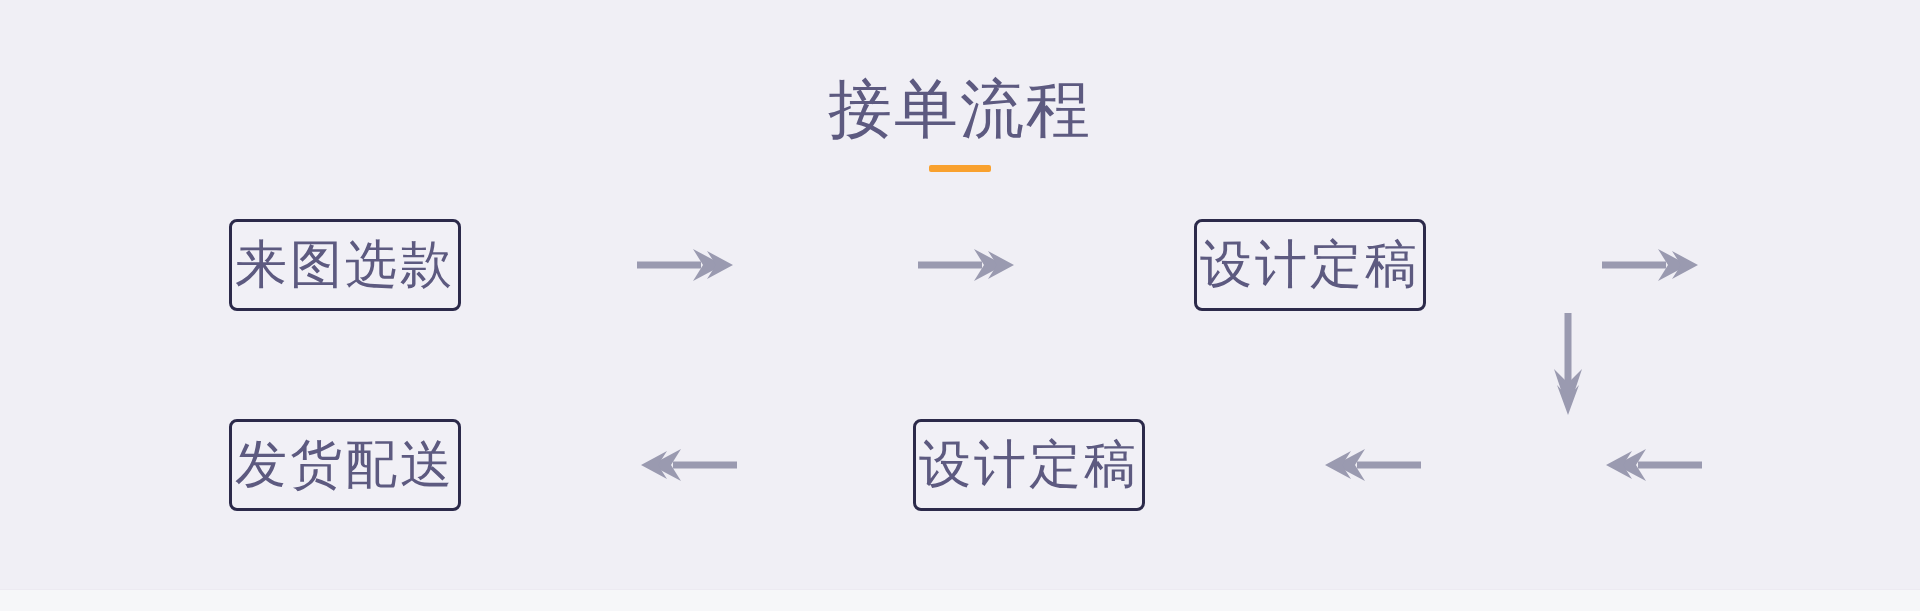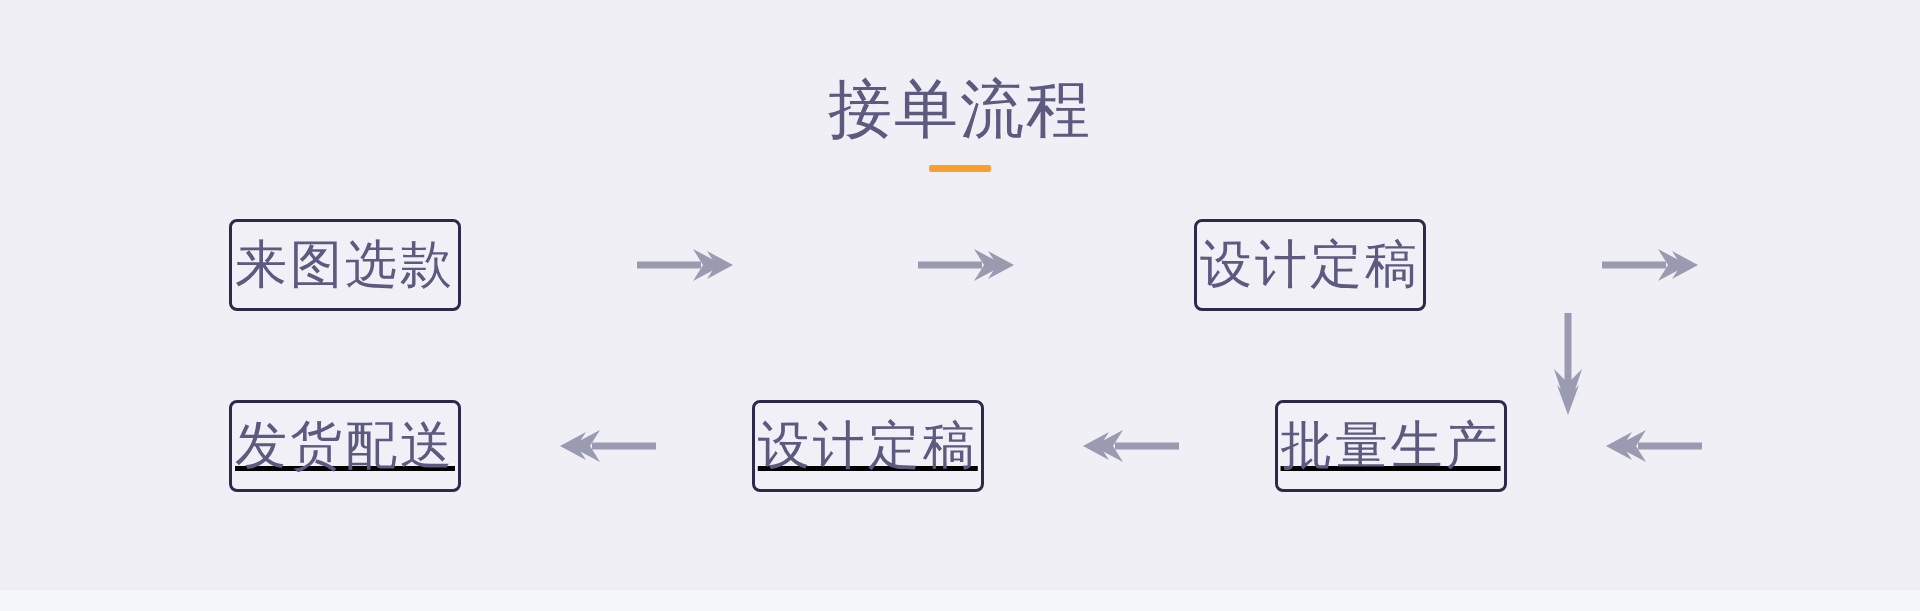--- a/index.html
+++ b/index.html
@@ -60,21 +60,21 @@
   .flow-row {
     position: absolute;
     left: 229px;
     width: 1478px;
     height: 92px;
     display: flex;
     align-items: center;
     justify-content: space-between;
   }
   #row-1 { top: 219px; }
-  #row-2 { top: 400px; text-decoration: underline; }
+  #row-2 { top: 419px; }
 
   .node {
     width: 232px;
     height: 92px;
     box-sizing: border-box;
     border: 3px solid #2c2a4a;
     border-radius: 8px;
     background: #f1f0f6;
     display: flex;
     align-items: center;
@@ -188,23 +188,20 @@
     </div>
 
     <div class="connector">
       <svg width="100" height="44" viewBox="0 0 100 44" aria-hidden="true">
         <rect x="36" y="18.5" width="64" height="7" fill="#9a9ab0"></rect>
         <path d="M44 6 L14 22 L44 38 L34 22 Z" fill="#9a9ab0"></path>
         <path d="M30 8 L4 22 L30 36 L21 22 Z" fill="#9a9ab0"></path>
       </svg>
     </div>
 
-    <div class="node">
-      <span class="node-label">批量生产</span>
-    </div>
 
     <div class="connector">
       <svg width="100" height="44" viewBox="0 0 100 44" aria-hidden="true">
         <rect x="36" y="18.5" width="64" height="7" fill="#9a9ab0"></rect>
         <path d="M44 6 L14 22 L44 38 L34 22 Z" fill="#9a9ab0"></path>
         <path d="M30 8 L4 22 L30 36 L21 22 Z" fill="#9a9ab0"></path>
       </svg>
     </div>
 
 

